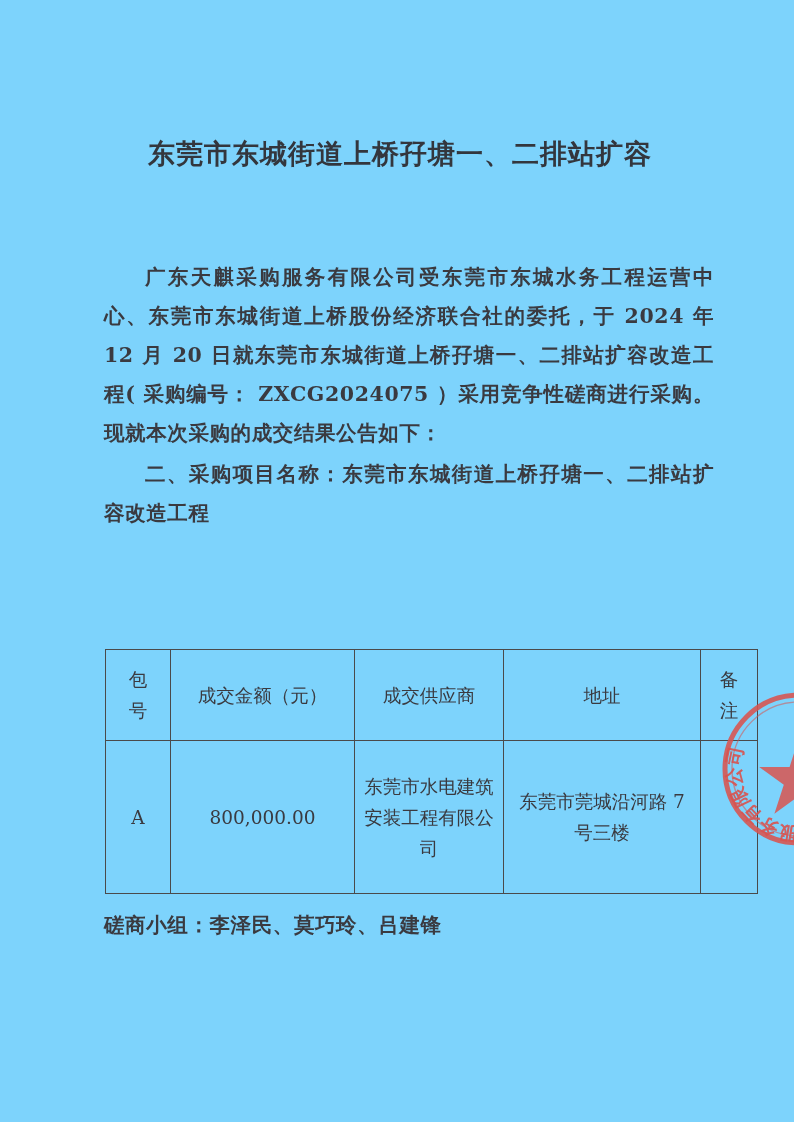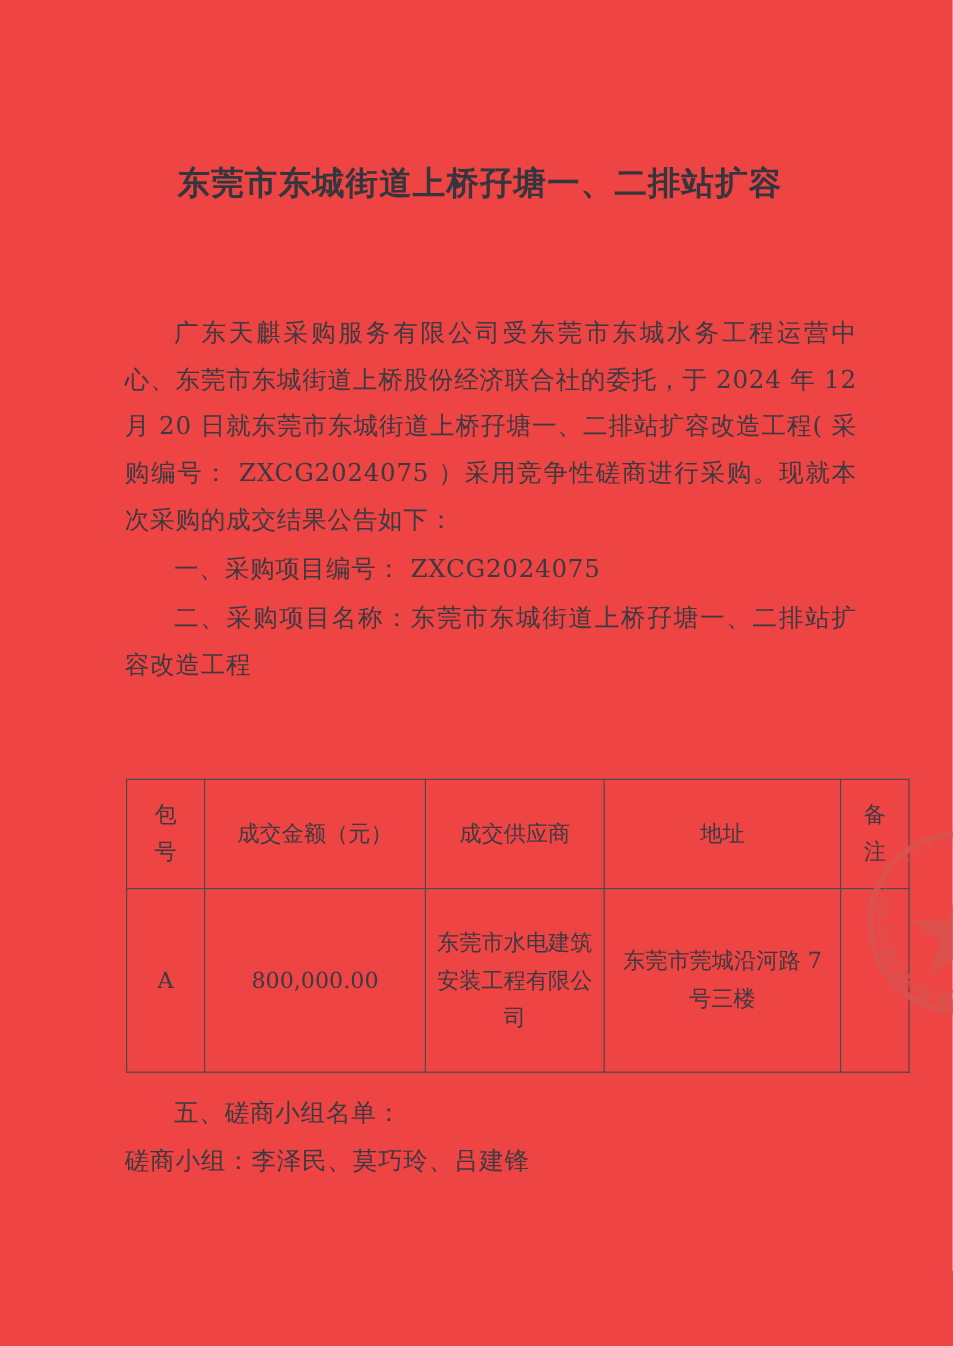--- a/index.html
+++ b/index.html
@@ -12,21 +12,21 @@
     height: 1122px;
     position: relative;
     overflow: hidden;
     font-family: "DejaVu Serif", "Liberation Serif", serif;
     color: #2a2a2e;
   }
 
   .page {
     position: absolute;
     inset: 0;
-    background: #ef4444;
+    background: #7dd3fc;
   }
 
   
   .doc-title {
     position: absolute;
     left: 110px;
     top: 132px;
     width: 580px;
     text-align: center;
     font-size: 27px;
@@ -46,20 +46,21 @@
     top: 258px;
     width: 610px;
   }
   .para {
     font-size: 20.5px;
     line-height: 39px;
     letter-spacing: 0.6px;
     text-align: justify;
     color: #3a3a40;
     margin: 0;
+    font-weight: bold;
   }
   .para.indent { text-indent: 2em; }
   .para.listitem {
     text-indent: 2em;
     margin-top: 2px;
   }
   .para.tight { margin: 0; }
 
   
   .result-table {
@@ -116,21 +117,20 @@
 <body>
 
 <div class="page">
 
   <div class="doc-title">
     <span class="line1">东莞市东城街道上桥孖塘一、二排站扩容</span>
   </div>
 
   <div class="body-block">
     <p class="para indent">广东天麒采购服务有限公司受东莞市东城水务工程运营中心、东莞市东城街道上桥股份经济联合社的委托，于 2024 年 12 月 20 日就东莞市东城街道上桥孖塘一、二排站扩容改造工程( 采购编号： ZXCG2024075 ）采用竞争性磋商进行采购。现就本次采购的成交结果公告如下：</p>
-    <p class="para listitem">一、采购项目编号： ZXCG2024075</p>
     <p class="para listitem">二、采购项目名称：东莞市东城街道上桥孖塘一、二排站扩容改造工程</p>
   </div>
 
   <table class="result-table">
     <thead>
       <tr>
         <td class="c-pkg pkg-head">
           <span>包</span>
           <span>号</span>
         </td>
@@ -148,21 +148,20 @@
         <td class="c-pkg">A</td>
         <td class="c-amt amt-cell">800,000.00</td>
         <td class="c-sup">东莞市水电建筑安装工程有限公司</td>
         <td class="c-addr">东莞市莞城沿河路 7 号三楼</td>
         <td class="c-note"></td>
       </tr>
     </tbody>
   </table>
 
   <div class="footer-block">
-    <p class="para listitem">五、磋商小组名单：</p>
     <p class="para tight">磋商小组：李泽民、莫巧玲、吕建锋</p>
   </div>
 
   <div class="seal">
     <svg width="162" height="162" viewBox="0 0 162 162" xmlns="http://www.w3.org/2000/svg">
       <defs>
         <path id="sealArc" d="M 81,81 m 0,-59 a 59,59 0 1,1 -0.1,0" fill="none"></path>
       </defs>
       <circle cx="81" cy="81" r="74" fill="none" stroke="#d9534f" stroke-width="5" opacity="0.88"></circle>
       <circle cx="81" cy="81" r="67" fill="none" stroke="#d9534f" stroke-width="1.4" opacity="0.55"></circle>

